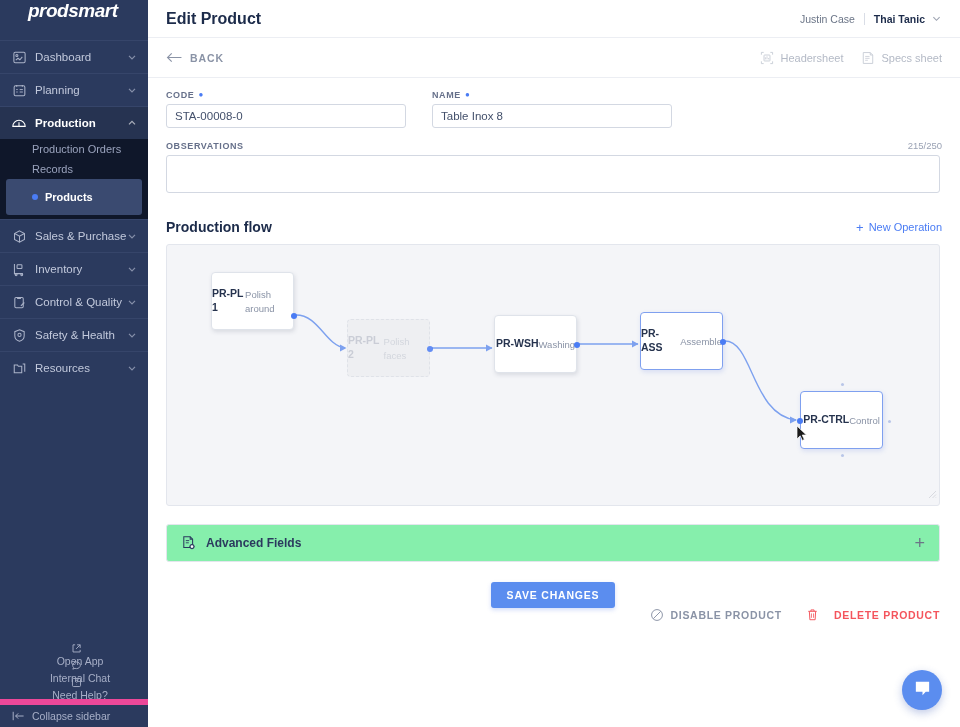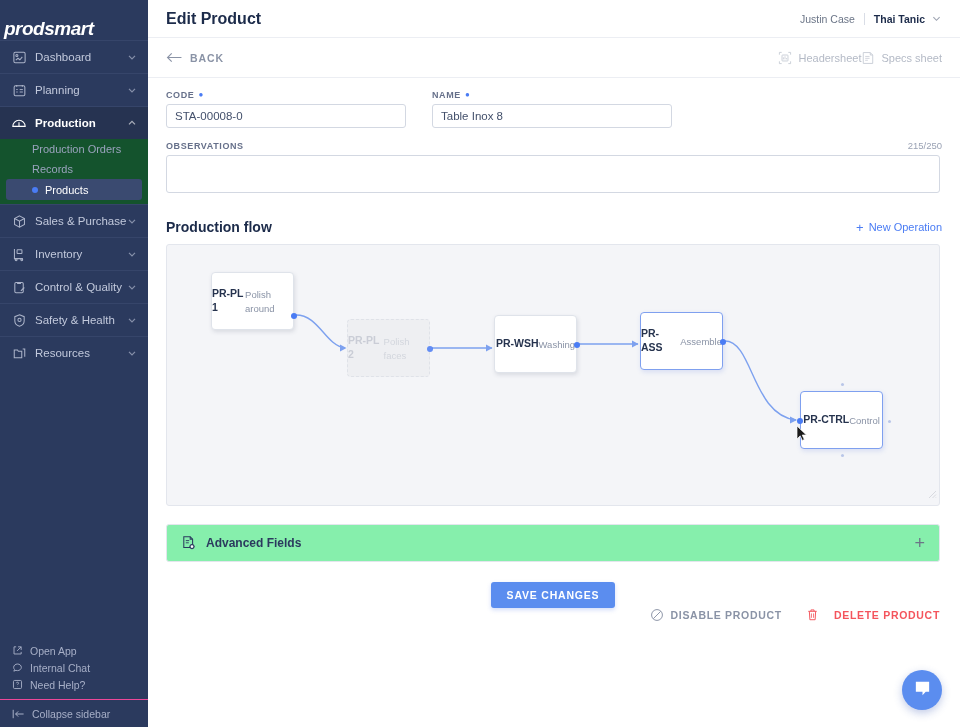--- a/index.html
+++ b/index.html
@@ -15,22 +15,22 @@
   .sidebar {
     width: 148px; height: 727px;
     background: #2b3a5e;
     color: #c6cde0;
     display: flex; flex-direction: column;
     position: relative;
     flex: 0 0 148px;
   }
   .logo-wrap {
     height: 40px;
-    display: flex; align-items: flex-end;
-    padding-left: 4px;
+    display: flex; align-items: flex-start;
+    padding-left: 28px;
   }
   .logo {
     font-size: 19px; font-weight: bold; font-style: italic;
     color: #ffffff; letter-spacing: -0.5px;
   }
   .nav { display: flex; flex-direction: column; }
   .nav-item {
     height: 33px;
     display: flex; align-items: center;
     padding: 0 10px 0 11px;
@@ -48,46 +48,46 @@
   }
   .nav-item .ico svg { display:block; }
   .nav-label { flex: 1 1 auto; white-space: nowrap; overflow: hidden; }
   .chev { width: 12px; height: 12px; opacity: .6; flex: 0 0 12px; }
   .nav-item.expanded {
     background: #263351;
     color: #ffffff;
     font-weight: bold;
   }
   .nav-item.expanded .ico { opacity: 1; }
-  .subnav { background: #14532d; padding-bottom: 4px; }
+  .subnav { background: #0f172a; padding-bottom: 4px; }
   .sub-item {
     height: 20px; display: flex; align-items: center;
     padding-left: 32px; font-size: 11px;
     color: #9aa3bd; cursor: pointer;
   }
   .sub-item.active {
     background: #3a4a70;
-    color: #ffffff; font-weight: normal;
+    color: #ffffff; font-weight: bold;
     margin: 0 6px; border-radius: 3px;
-    padding-left: 26px; height: 21px;
+    padding-left: 26px; height: 36px;
   }
   .sub-dot {
     width: 6px; height: 6px; border-radius: 50%;
     background: #4a7cf4; margin-right: 7px; flex: 0 0 6px;
   }
   .nav-spacer { flex: 1 1 auto; }
   .footer-links { padding: 0 0 6px 12px; }
   .footer-link {
     display: flex; align-items: center;
     font-size: 10.5px; color: #a7afc7;
-    height: 17px; cursor: pointer;
+    height: 17px; cursor: pointer; flex-direction: column;
   }
   .footer-link .ico { width: 13px; flex:0 0 13px; margin-right: 5px; display:flex; align-items:center; }
   .collapse-row {
-    border-top: 1px solid #ec4899;
+    border-top: 6px solid #ec4899;
     height: 28px; display: flex; align-items: center;
     padding-left: 12px; font-size: 10.5px; color: #a7afc7;
     cursor: pointer;
   }
   .collapse-row .ico { width: 14px; flex:0 0 14px; margin-right: 6px; display:flex; }
 
   
   .main {
     flex: 1 1 auto; height: 727px;
     background: #ffffff; position: relative;
@@ -111,21 +111,21 @@
   .subbar {
     height: 40px; display: flex; align-items: center;
     padding: 0 18px; border-bottom: 1px solid #eceef3;
   }
   .back-btn {
     display: flex; align-items: center;
     font-size: 10.5px; font-weight: bold; letter-spacing: .9px;
     color: #8a93a6; cursor: pointer;
   }
   .back-btn .ico { margin-right: 7px; display: flex; }
-  .subbar-right { margin-left: auto; display: flex; align-items: center; }
+  .subbar-right { margin-left: auto; display: flex; align-items: center; gap: 18px; }
   .sheet-btn {
     display: flex; align-items: center;
     font-size: 11px; color: #b4bac6; cursor: pointer;
   }
   .sheet-btn .ico { margin-right: 6px; display: flex; }
 
   .content { padding: 12px 18px 0 18px; }
 
   .field-row { display: flex; gap: 26px; }
   .field { display: flex; flex-direction: column; }

